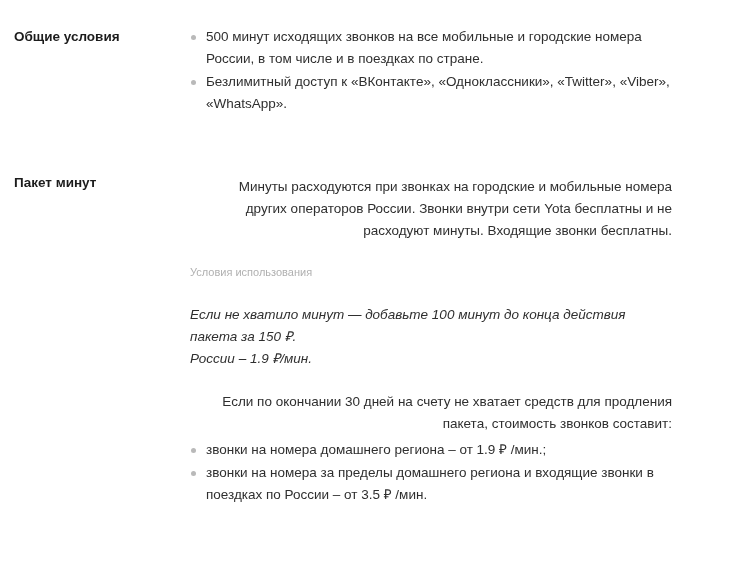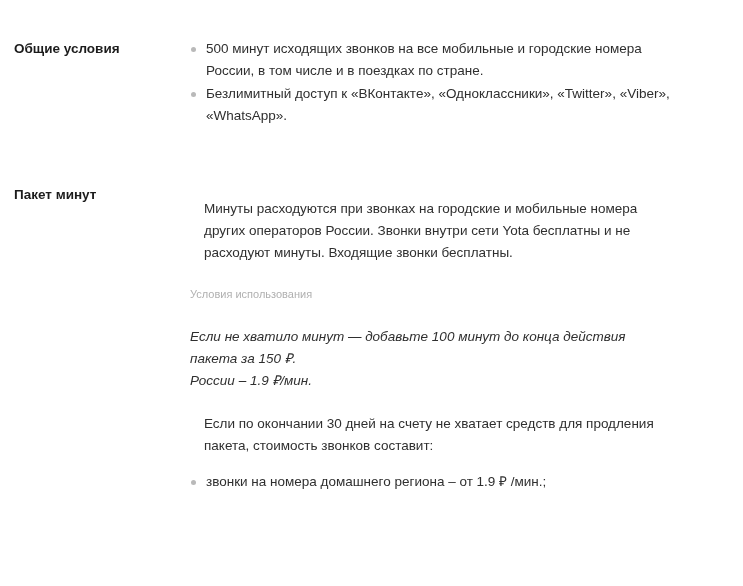--- a/index.html
+++ b/index.html
@@ -12,21 +12,21 @@
     background: #ffffff;
     font-family: "Liberation Sans", sans-serif;
     color: #2b2b2b;
     overflow: hidden;
   }
   .page {
     position: relative;
     width: 690px;
     height: 586px;
     box-sizing: border-box;
-    padding: 38px 14px 0 14px;
+    padding: 26px 14px 0 14px;
   }
   .section {
     display: flex;
     align-items: flex-start;
   }
   .section-label {
     width: 176px;
     flex: 0 0 176px;
     font-size: 13.5px;
     font-weight: bold;
@@ -57,21 +57,22 @@
     content: "";
     position: absolute;
     left: 1px;
     top: 9px;
     width: 5px;
     height: 5px;
     border-radius: 50%;
     background: #b9b9b9;
   }
   .para {
-    margin: 14px;
+    margin: 4px;
+    text-align: right;
   }
   .gap-section {
     height: 58px;
   }
   .subheading {
     color: #b0b0b0;
     font-size: 11px;
     margin-top: 22px;
   }
   .block-gap {
@@ -111,18 +112,19 @@
 
       <div class="block-gap">
         <span class="nowrap-line">Если не хватило минут — добавьте 100 минут до конца действия пакета за 150 ₽.</span>
         <span class="nowrap-line">России – 1.9 ₽/мин.</span>
       </div>
 
       <div class="block-gap-small">
         <p class="para">Если по окончании 30 дней на счету не хватает средств для продления пакета, стоимость звонков составит:</p>
         <ul class="bullets">
           <li>звонки на номера домашнего региона – от 1.9 ₽ /мин.;</li>
+          <li>звонки на номера за пределы домашнего региона и входящие звонки в поездках по России – от 3.5 ₽ /мин.</li>
         </ul>
       </div>
     </div>
   </div>
 
 </div>
 
 </body></html>

